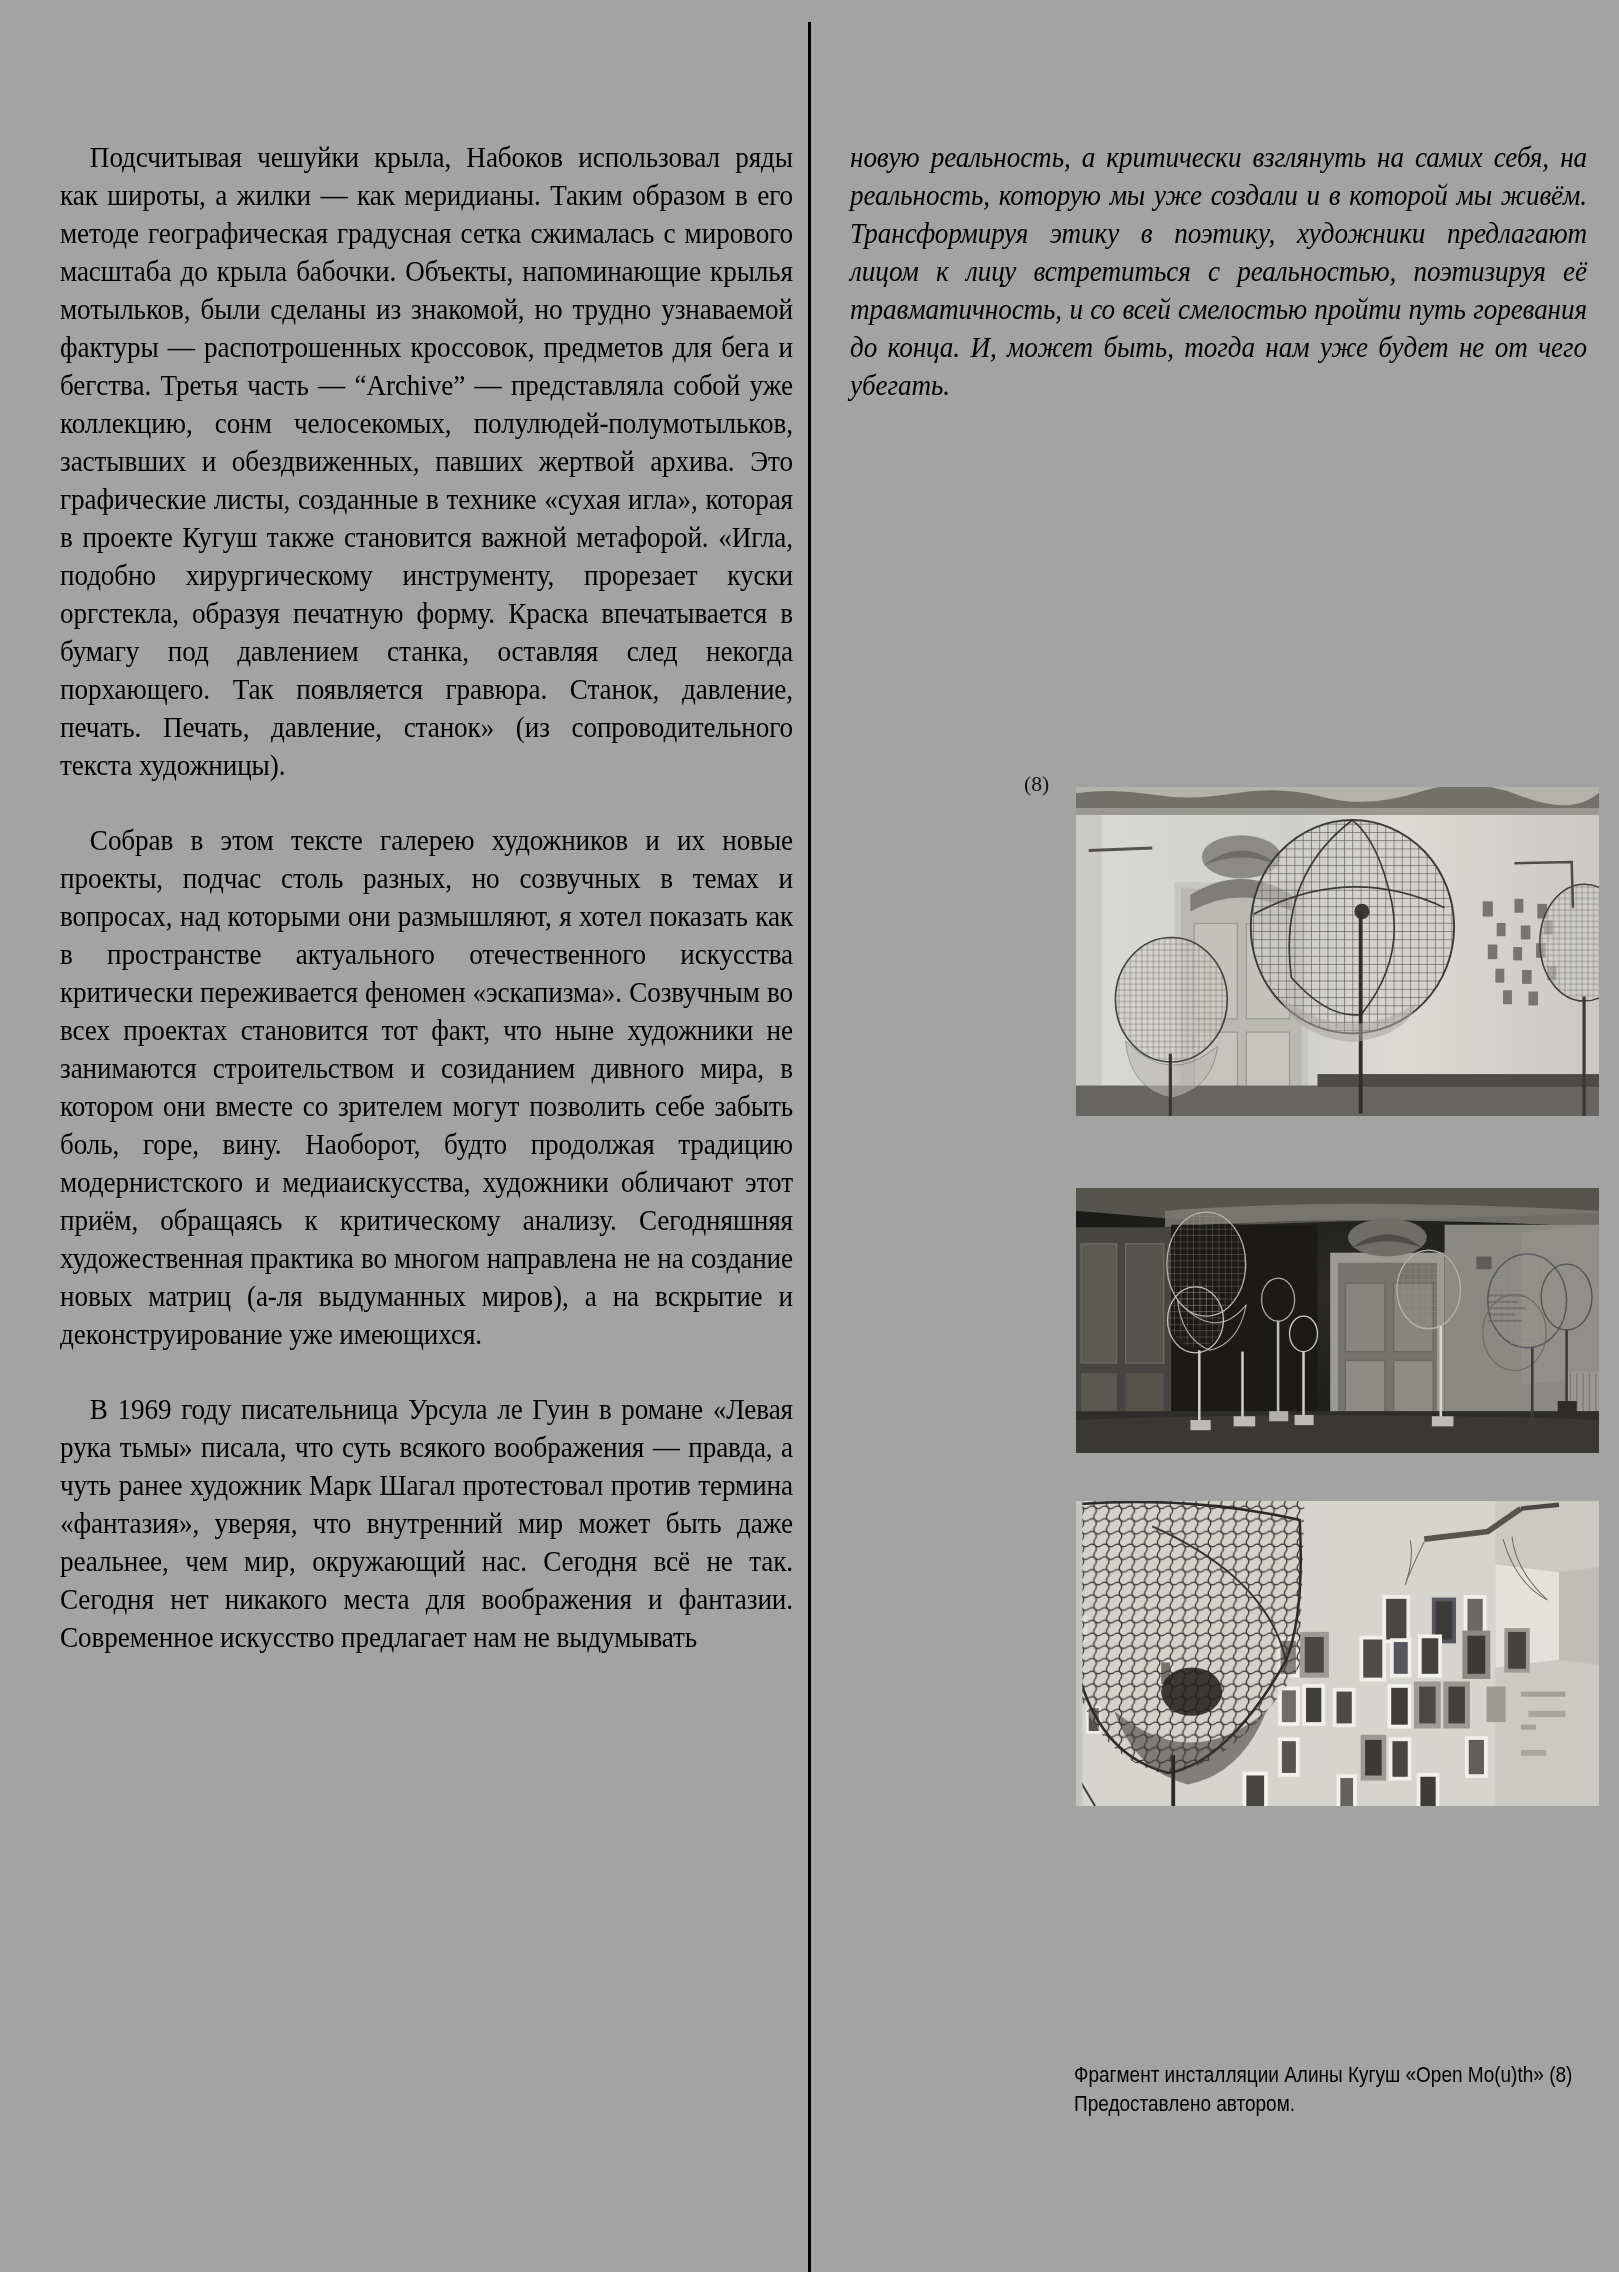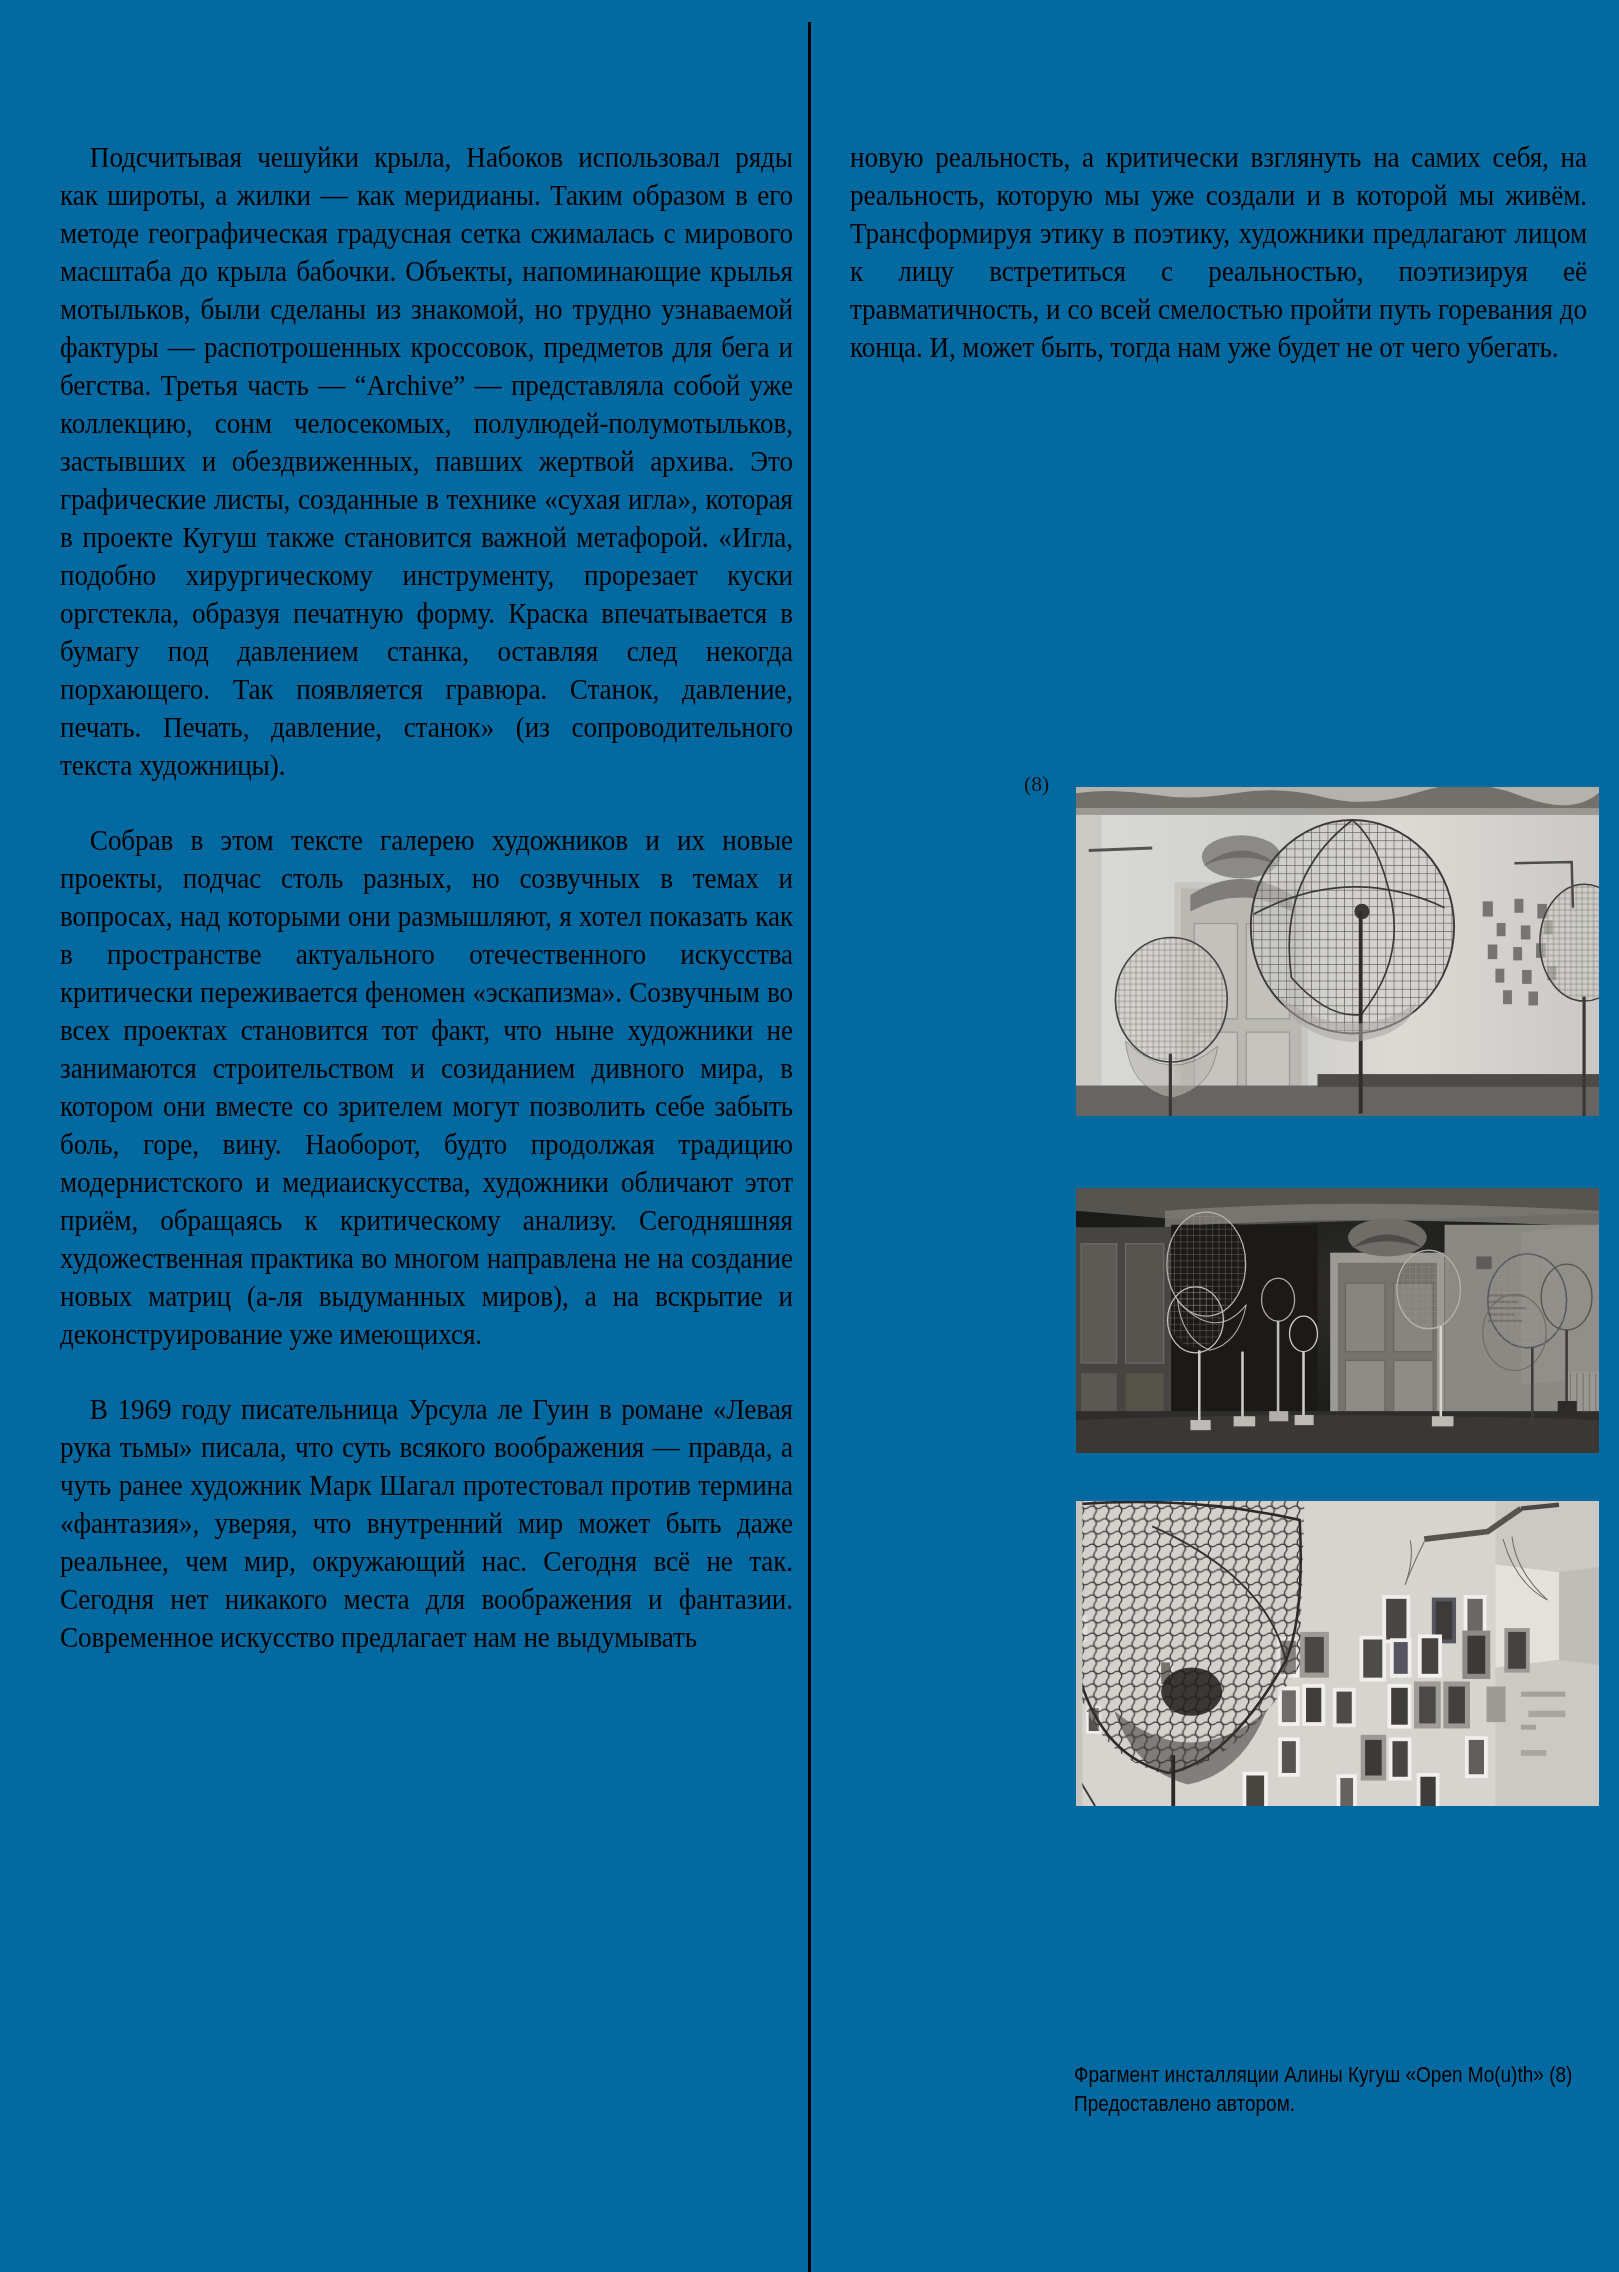--- a/index.html
+++ b/index.html
@@ -10,21 +10,21 @@
 
   body {
     font-family: "Liberation Serif", "DejaVu Serif", serif;
     color: #000000;
   }
 
   #page {
     position: relative;
     width: 1620px;
     height: 2273px;
-    background: #0369a1;
+    background: #a3a3a3;
     overflow: hidden;
   }
 
   
   #column-divider {
     position: absolute;
     left: 808px;
     top: 21.6px;
     width: 3.2px;
     height: 2251px;
@@ -37,20 +37,21 @@
     left: 60px;
     top: 138px;
     width: 733px;
   }
 
   #right-column {
     position: absolute;
     left: 850px;
     top: 138px;
     width: 737px;
+    font-style: italic;
   }
 
   .body-par {
     font-family: "Liberation Serif", "DejaVu Serif", serif;
     font-size: 30px;
     line-height: 38px;
     text-align: justify;
     text-indent: 33px;
     margin: 0 0 37px 0;
     letter-spacing: -0.1px;

